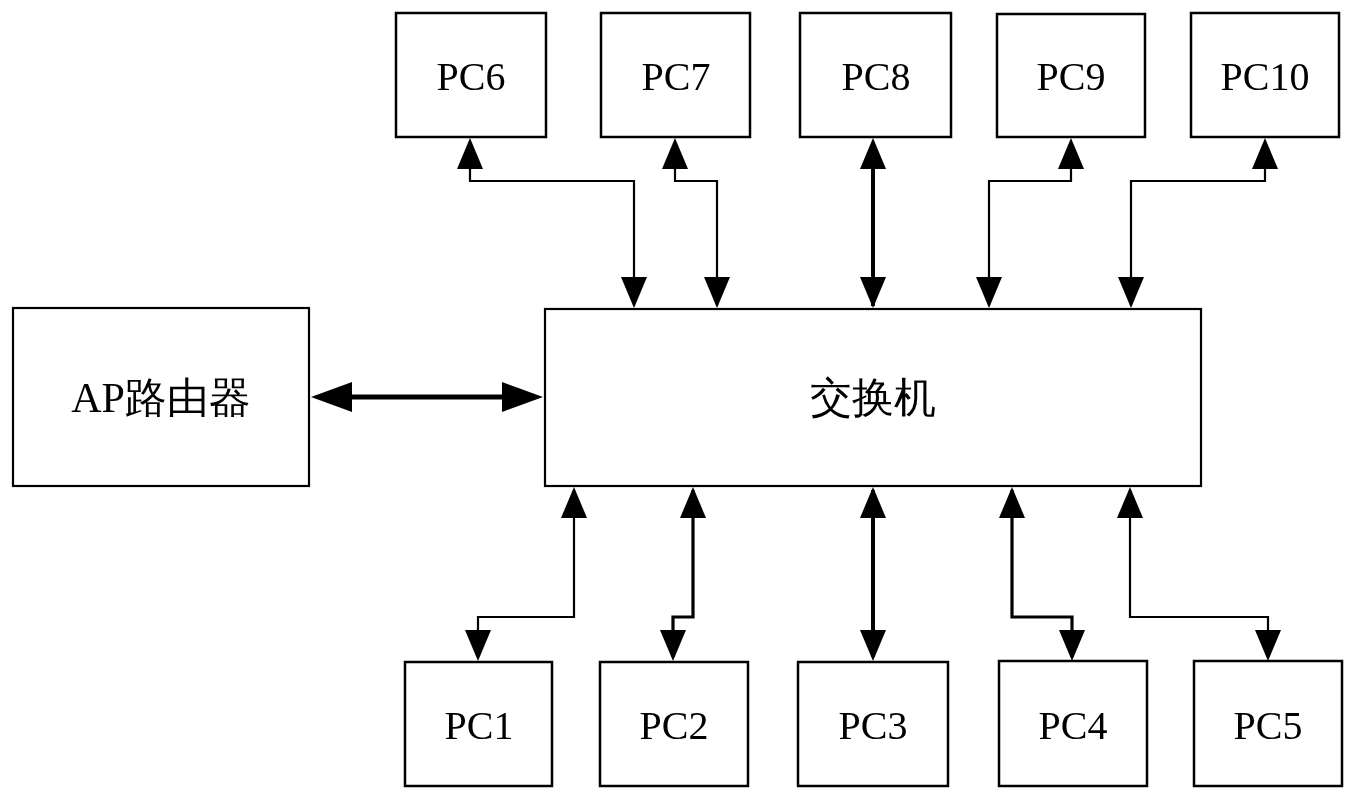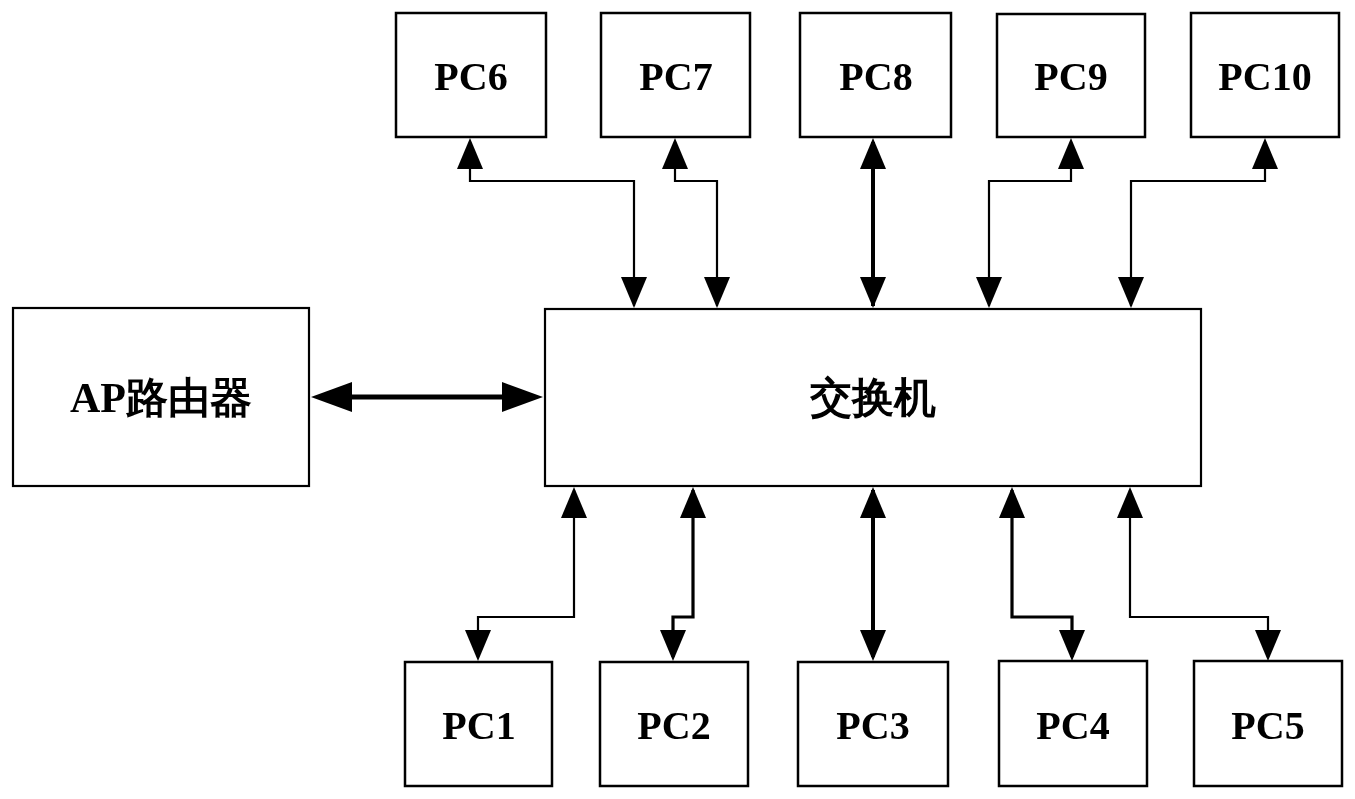--- a/index.html
+++ b/index.html
@@ -6,21 +6,20 @@
     margin: 0;
     padding: 0;
     background: #ffffff;
   }
   #stage {
     position: relative;
     width: 1355px;
     height: 799px;
     background: #ffffff;
     overflow: hidden;
-    font-weight: bold;
   }
   svg {
     display: block;
     width: 1355px;
     height: 799px;
   }
   .node-box {
     fill: #ffffff;
     stroke: #000000;
   }

